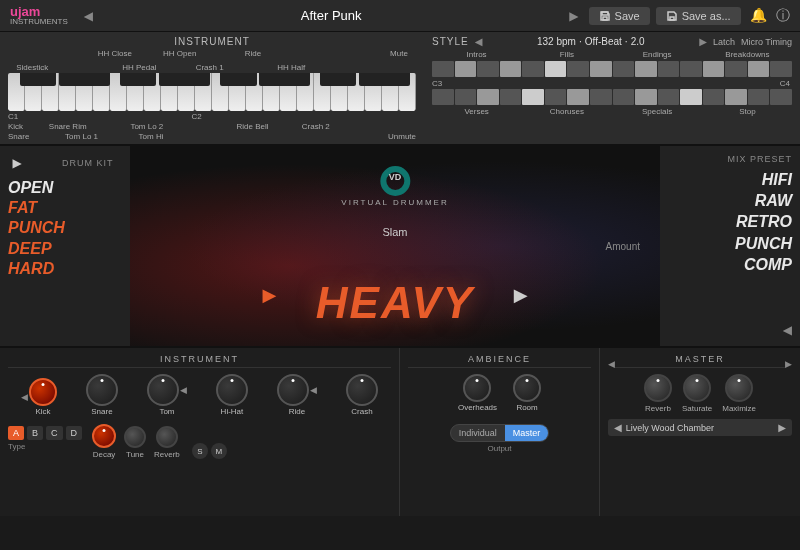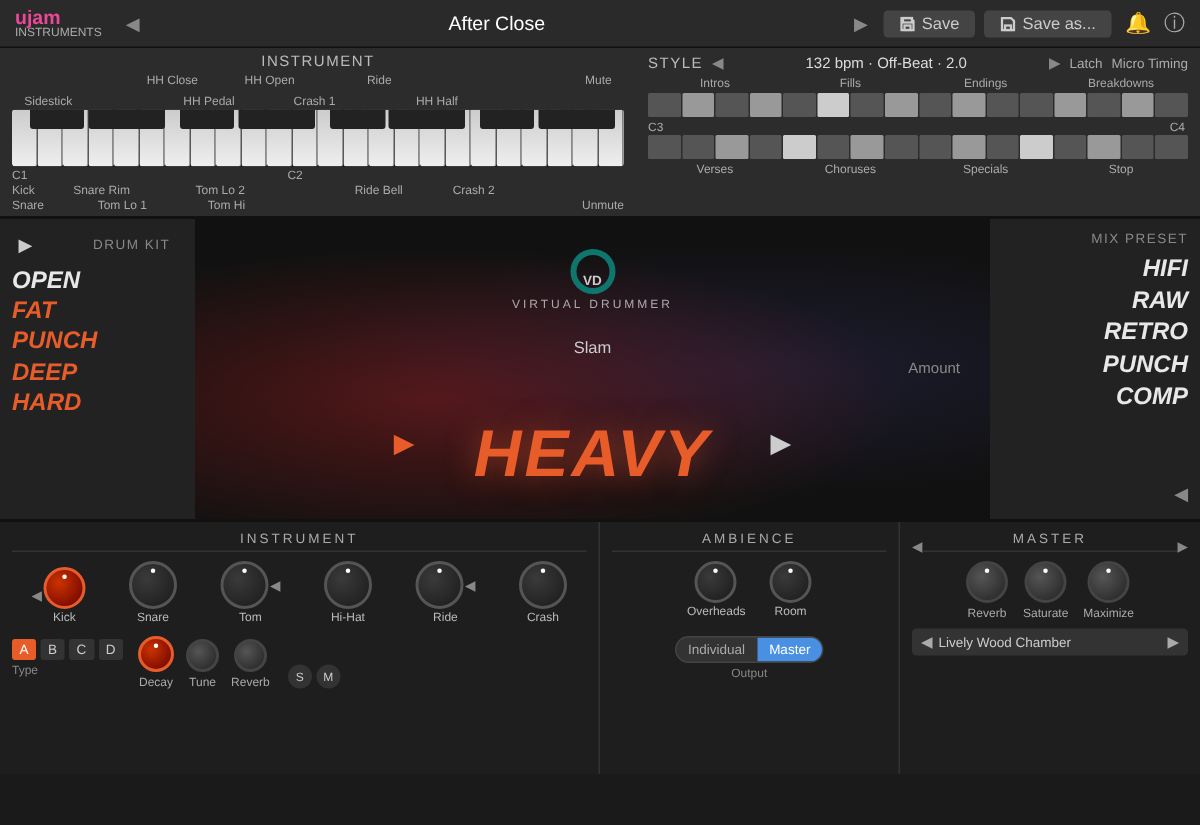--- a/index.html
+++ b/index.html
@@ -154,23 +154,23 @@
       top: 20px;
       left: 50%;
       transform: translateX(-50%);
       text-align: center;
       z-index: 3;
     }
     .vd-circle {
       width: 30px;
       height: 30px;
       border-radius: 50%;
-      border: 4px solid #0f766e;
-      display: flex;
-      align-items: flex-end;
+      border: 6px solid #0f766e;
+      display: flex;
+      align-items: flex-start;
       justify-content: center;
       margin: 0 auto 2px;
       font-size: 9px;
       color: #ccc;
       font-weight: bold;
     }
     .vd-text {
       font-size: 8px;
       color: #aaa;
       letter-spacing: 2px;
@@ -445,21 +445,21 @@
 <body>
 
 <div class="top-bar">
   <div class="logo-area">
     <div>
       <div class="logo-text">ujam</div>
       <div class="logo-sub">INSTRUMENTS</div>
     </div>
   </div>
   <span class="nav-arrow">◀</span>
-  <span class="preset-name">After Close</span>
+  <span class="preset-name">After Punk</span>
   <span class="nav-arrow">▶</span>
   <button class="top-btn">
     <svg viewBox="0 0 12 12" fill="none" stroke="#ccc" stroke-width="1.5">
         <path d="M2 2h6l2 2v6H2V2z"></path>
         <rect x="4" y="7" width="4" height="3"></rect>
         <rect x="3" y="2" width="6" height="3"></rect>
       </svg>
     <span>Save</span>
   </button>
   <button class="top-btn">

